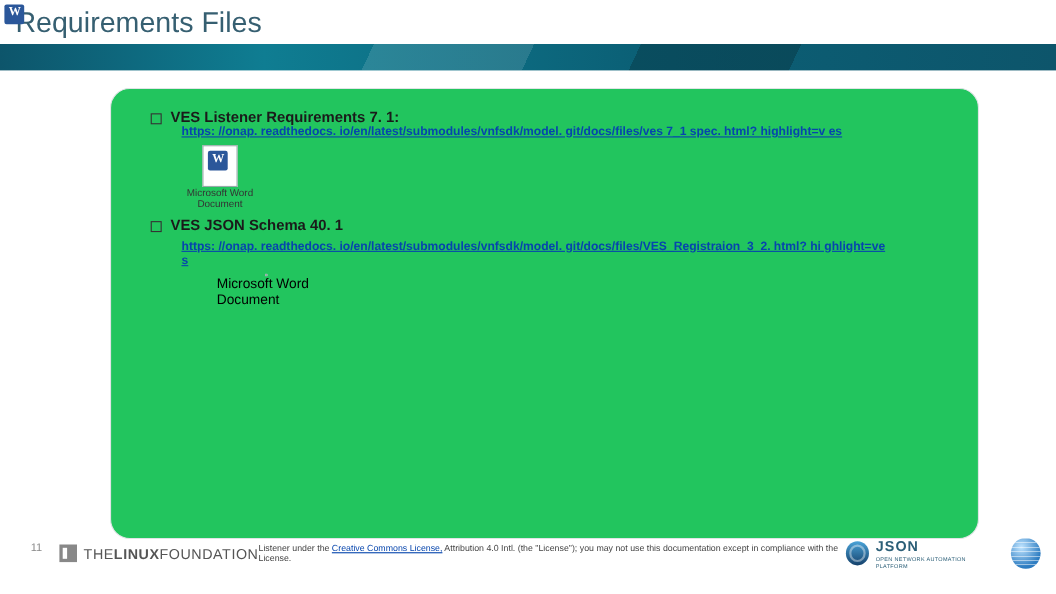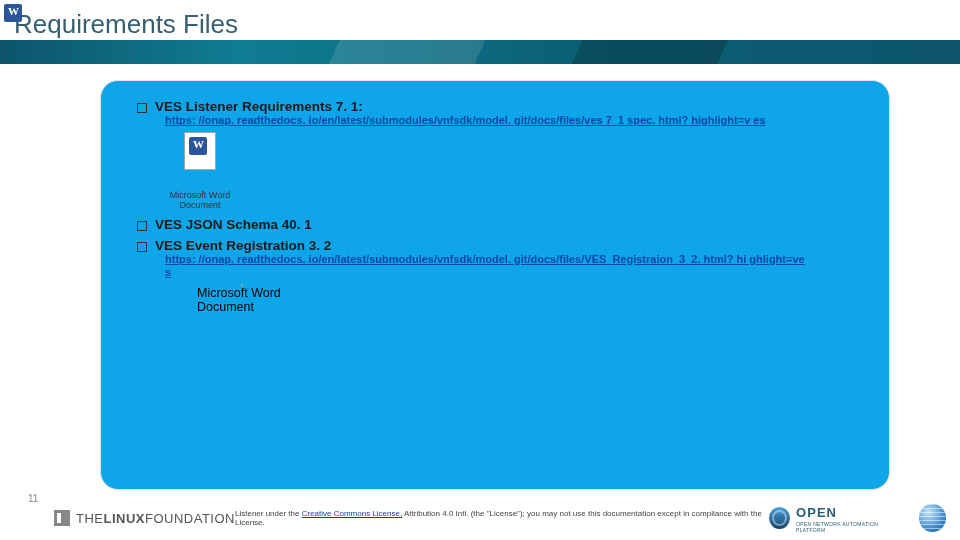--- a/index.html
+++ b/index.html
@@ -1,32 +1,32 @@
 <!DOCTYPE html>
 <html><head>
 <meta charset="utf-8">
 <style>
   * { box-sizing: border-box; margin: 0; padding: 0; }
   html, body { width: 960px; height: 540px; font-family: "Segoe UI", Arial, sans-serif; background: #fff; overflow: hidden; }
   
-  .topbar { height: 40px; display:flex; align-items:flex-end; padding-left:14px; }
+  .topbar { height: 40px; display:flex; align-items:center; padding-left:14px; }
   .topbar h1 { font-size:26px; font-weight:400; color:#365f71; }
   .band {
     height: 24px;
     background: linear-gradient(90deg,#0d556b 0%,#0f7d92 25%,#0b6076 60%,#0d556b 100%);
     position:relative; overflow:hidden;
   }
   .band::after{
     content:""; position:absolute; inset:0;
     background:
       linear-gradient(115deg, transparent 0 35%, rgba(255,255,255,0.12) 35% 50%, transparent 50% 60%, rgba(0,0,0,0.2) 60% 75%, transparent 75% 100%);
   }
   .content {
     margin: 16px 70px 0 100px;
-    background: #0ea5e9;
+    background: #22c55e;
     border: 1px solid #e0e4e6;
     border-radius: 18px;
     padding: 18px 22px 14px 36px;
     height: 410px;
     font-size: 12.5px;
   }
   .item { margin-bottom: 6px; }
   .bullet-row { display:flex; align-items:baseline; gap:8px; }
   .sq { width:10px; height:10px; border:1.5px solid #333; display:inline-block; flex-shrink:0; position:relative; top:2px; }
   .heading { font-weight:700; color:#1a1a1a; font-size:13.5px; }
@@ -35,24 +35,24 @@
   .embed .icon { width:32px; height:38px; position:relative; }
   .word-icon { background:#fff; border:1px solid #9aa; }
   .word-icon::after{ content:""; position:absolute; left:4px; top:4px; width:18px; height:18px; background:#2b579a; border-radius:2px; }
   .word-icon::before{ content:"W"; position:absolute; left:8px; top:5px; color:#fff; font-weight:700; font-size:11px; z-index:2; font-family:Georgia,serif;}
   .excel-icon { background:#fff; border:1px solid #9aa; }
   .excel-icon::after{ content:""; position:absolute; left:4px; top:4px; width:18px; height:18px; background:#1f7244; border-radius:2px; }
   .excel-icon::before{ content:"X"; position:absolute; left:9px; top:5px; color:#fff; font-weight:700; font-size:11px; z-index:2; font-family:Georgia,serif;}
   .shortcut-icon { background:#fff; border:1px solid #9aa; }
   .shortcut-icon::after{ content:""; position:absolute; right:-3px; bottom:-3px; width:12px; height:12px; background:#fff; border:1px solid #888; }
   .shortcut-icon::before{ content:"↗"; position:absolute; right:-2px; bottom:-3px; font-size:9px; color:#225; z-index:2;}
-  .embed .caption { font-size:9px; color:#333; text-align:center; line-height:1.1; margin-top:21px; white-space:pre-line; }
+  .embed .caption { font-size:9px; color:#333; text-align:center; line-height:1.1; margin-top:1px; white-space:pre-line; }
   .embed2 { margin:4px 0 6px 60px; display:flex; flex-direction:column; align-items:center; width:90px; }
   .footer {
-    position:absolute; left:0; right:0; bottom:0; height:44px;
+    position:absolute; left:0; right:0; bottom:15px; height:44px;
     display:flex; align-items:center; justify-content:space-between;
     padding:0 14px;
   }
   .slide-num { font-size:10px; color:#888; position:absolute; left:28px; bottom:36px; }
   .lf-logo { display:flex; align-items:center; gap:6px; margin-left:40px;}
   .lf-sq { width:16px; height:16px; background:#888; position:relative; }
   .lf-sq::after{content:""; position:absolute; left:3px; top:3px; width:4px; height:10px; background:#fff;}
   .lf-text { font-family: Arial; font-weight:300; letter-spacing:0.5px; font-size:13px; color:#555;}
   .lf-text b{ font-weight:800; }
   .license { font-size:8px; color:#444; }
@@ -90,24 +90,20 @@
   </div>
 
   <div class="item">
     <div class="bullet-row">
       <span class="sq"></span>
       <span class="heading">VES JSON Schema 40. 1</span>
     </div>
   </div>
 
   <div class="item">
-    <div class="bullet-row">
-      <span class="sq"></span>
-      <span class="heading">VES Event Registration 3. 2</span>
-    </div>
     <a class="link" href="#">https: //onap. readthedocs. io/en/latest/submodules/vnfsdk/model. git/docs/files/VES_Registraion_3_2. html? hi ghlight=ves</a>
     <div class="embed2">
       <div class="icon word-icon"></div>
       <div class="caption">Microsoft Word
 Document</div>
     </div>
   </div>
 
 
 </div>
@@ -119,19 +115,19 @@
     <div class="lf-sq"></div>
     <span class="lf-text">THE<b>LINUX</b>FOUNDATION</span>
   </div>
   <div class="license">
     <span>Listener under the </span><a href="#">Creative Commons License,</a><span> Attribution 4.0 Intl. (the "License"); you may not use this documentation except in compliance with the License.</span>
   </div>
   <div class="right-logos">
     <div class="onap">
       <div class="onap-badge"></div>
       <div>
-        <span class="onap-text">OPEN</span>
+        <span class="onap-text">JSON</span>
         <span class="onap-sub">OPEN NETWORK AUTOMATION PLATFORM</span>
       </div>
     </div>
     <div class="att"></div>
   </div>
 </div>
 
 </body></html>

